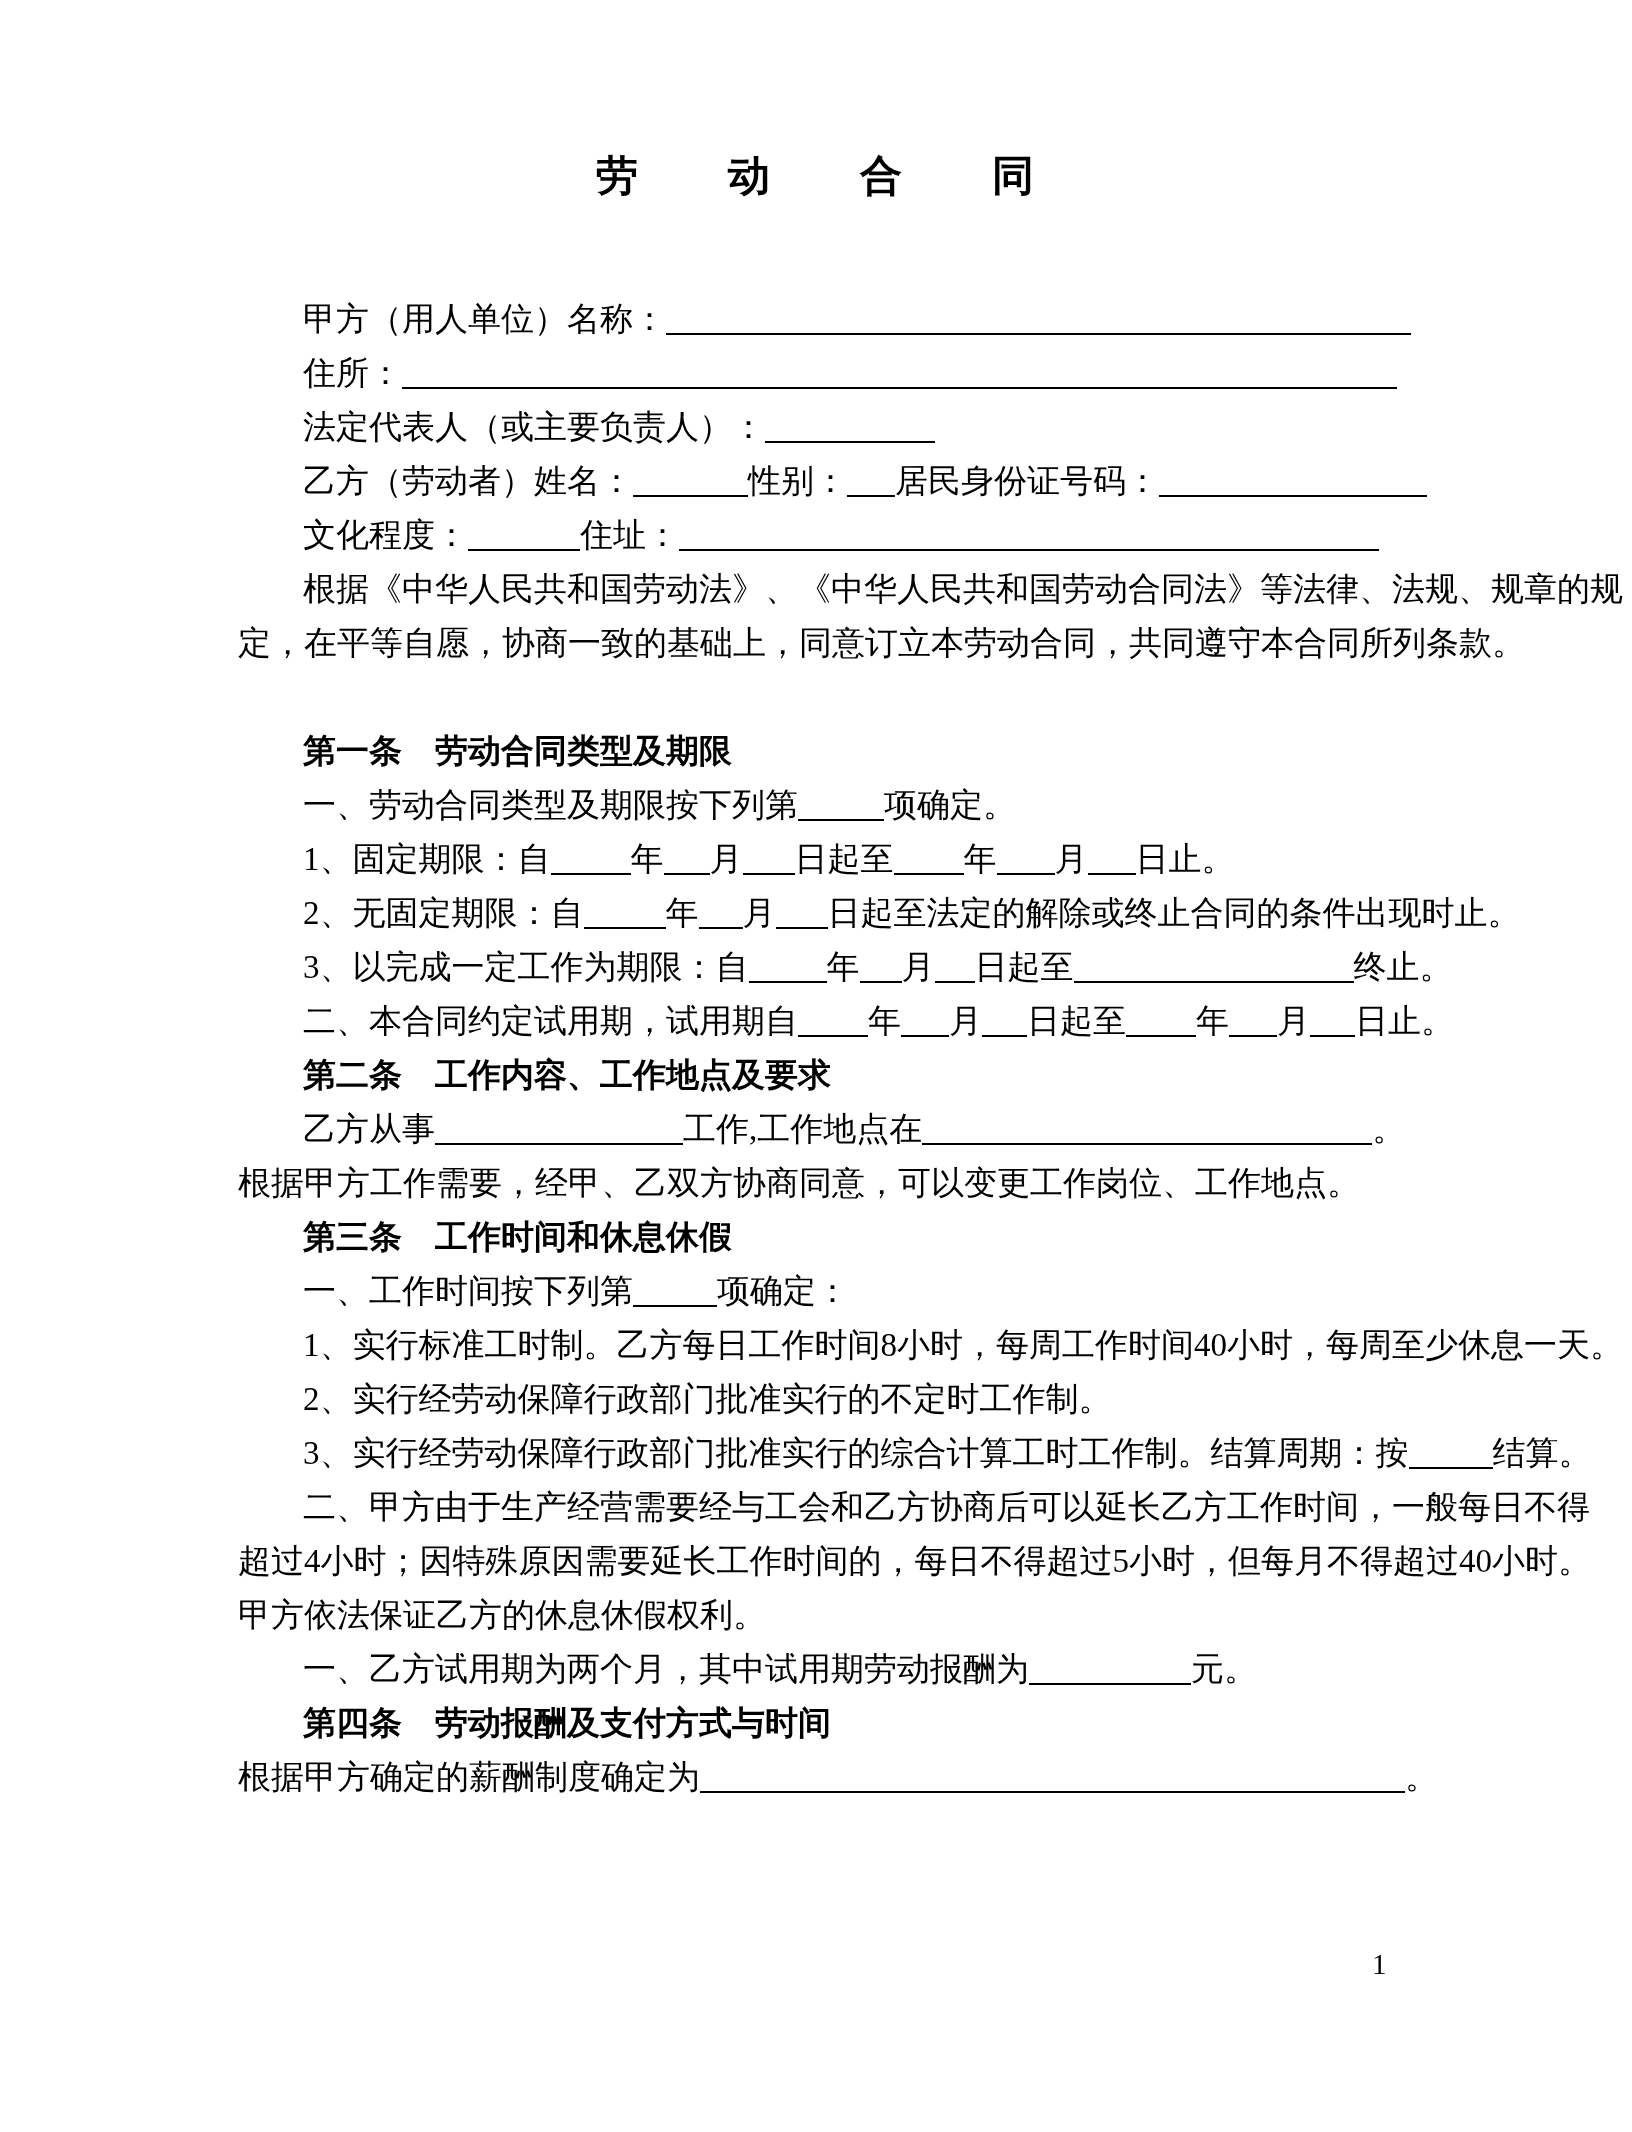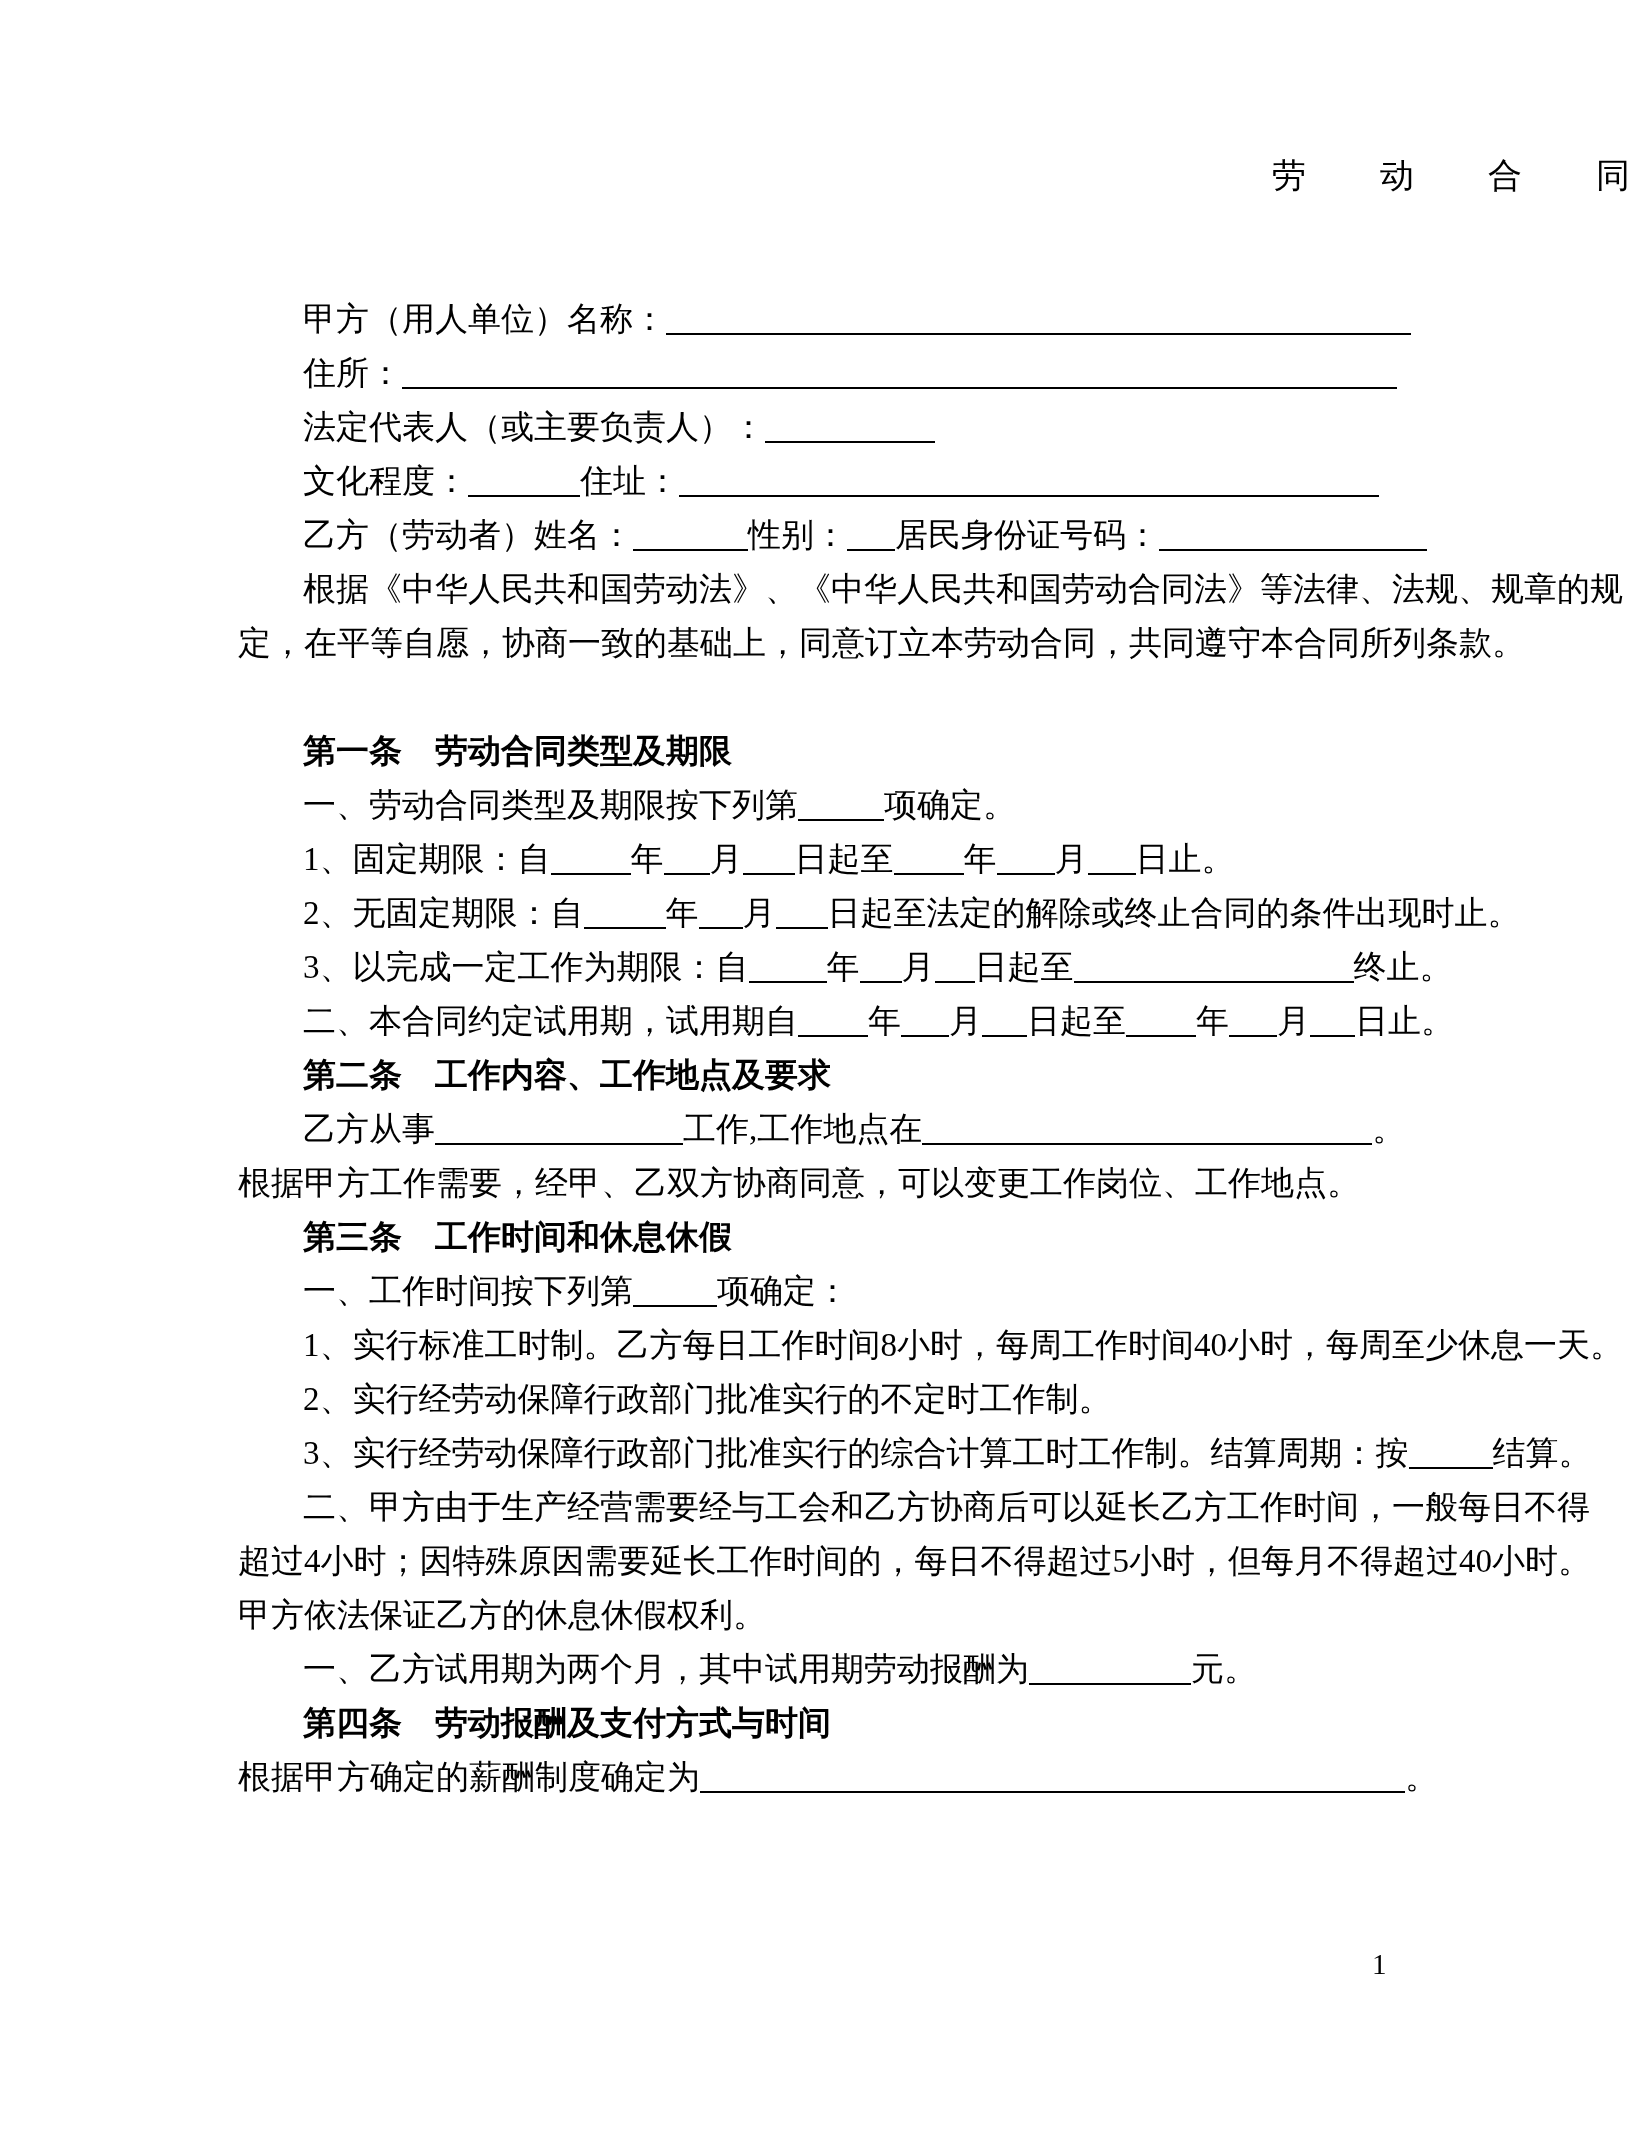--- a/index.html
+++ b/index.html
@@ -14,23 +14,23 @@
     background: #ffffff;
     font-family: "Liberation Serif", "DejaVu Serif", serif;
     color: #000000;
     overflow: hidden;
   }
   .doc-title {
     position: absolute;
     top: 146px;
     left: 0;
     width: 100%;
-    text-align: right;
-    font-size: 34px;
-    font-weight: normal;
+    text-align: center;
+    font-size: 42px;
+    font-weight: bold;
     line-height: 60px;
     letter-spacing: 2px;
     white-space: pre;
   }
   .doc-body {
     position: absolute;
     top: 292px;
     left: 238px;
     width: 1394px;
   }
@@ -60,22 +60,22 @@
 </head>
 <body>
 
 <div class="page">
   <div class="doc-title">劳　　动　　合　　同</div>
 
   <div class="doc-body" id="doc-body">
       <div class="line indent"><span>甲方（用人单位）名称：</span><span class="blank" style="width: 745px;"></span></div>
       <div class="line indent"><span>住所：</span><span class="blank" style="width: 995px;"></span></div>
       <div class="line indent"><span>法定代表人（或主要负责人）：</span><span class="blank" style="width: 170px;"></span></div>
+      <div class="line indent"><span>乙方（劳动者）姓名：</span><span class="blank" style="width: 115px;"></span><span>性别：</span><span class="blank" style="width: 48px;"></span><span>居民身份证号码：</span><span class="blank" style="width: 268px;"></span></div>
       <div class="line indent"><span>文化程度：</span><span class="blank" style="width: 112px;"></span><span>住址：</span><span class="blank" style="width: 700px;"></span></div>
-      <div class="line indent"><span>乙方（劳动者）姓名：</span><span class="blank" style="width: 115px;"></span><span>性别：</span><span class="blank" style="width: 48px;"></span><span>居民身份证号码：</span><span class="blank" style="width: 268px;"></span></div>
       <div class="line indent"><span>根据《中华人民共和国劳动法》、《中华人民共和国劳动合同法》等法律、法规、规章的规</span></div>
       <div class="line"><span>定，在平等自愿，协商一致的基础上，同意订立本劳动合同，共同遵守本合同所列条款。</span></div>
       <div class="line spacer"></div>
       <div class="line indent bold"><span>第一条　劳动合同类型及期限</span></div>
       <div class="line indent"><span>一、劳动合同类型及期限按下列第</span><span class="blank" style="width: 86px;"></span><span>项确定。</span></div>
       <div class="line indent"><span>1、固定期限：自</span><span class="blank" style="width: 80px;"></span><span>年</span><span class="blank" style="width: 46px;"></span><span>月</span><span class="blank" style="width: 52px;"></span><span>日起至</span><span class="blank" style="width: 70px;"></span><span>年</span><span class="blank" style="width: 58px;"></span><span>月</span><span class="blank" style="width: 48px;"></span><span>日止。</span></div>
       <div class="line indent"><span>2、无固定期限：自</span><span class="blank" style="width: 82px;"></span><span>年</span><span class="blank" style="width: 44px;"></span><span>月</span><span class="blank" style="width: 52px;"></span><span>日起至法定的解除或终止合同的条件出现时止。</span></div>
       <div class="line indent"><span>3、以完成一定工作为期限：自</span><span class="blank" style="width: 78px;"></span><span>年</span><span class="blank" style="width: 42px;"></span><span>月</span><span class="blank" style="width: 40px;"></span><span>日起至</span><span class="blank" style="width: 280px;"></span><span>终止。</span></div>
       <div class="line indent"><span>二、本合同约定试用期，试用期自</span><span class="blank" style="width: 70px;"></span><span>年</span><span class="blank" style="width: 48px;"></span><span>月</span><span class="blank" style="width: 45px;"></span><span>日起至</span><span class="blank" style="width: 70px;"></span><span>年</span><span class="blank" style="width: 48px;"></span><span>月</span><span class="blank" style="width: 45px;"></span><span>日止。</span></div>
       <div class="line indent bold"><span>第二条　工作内容、工作地点及要求</span></div>

